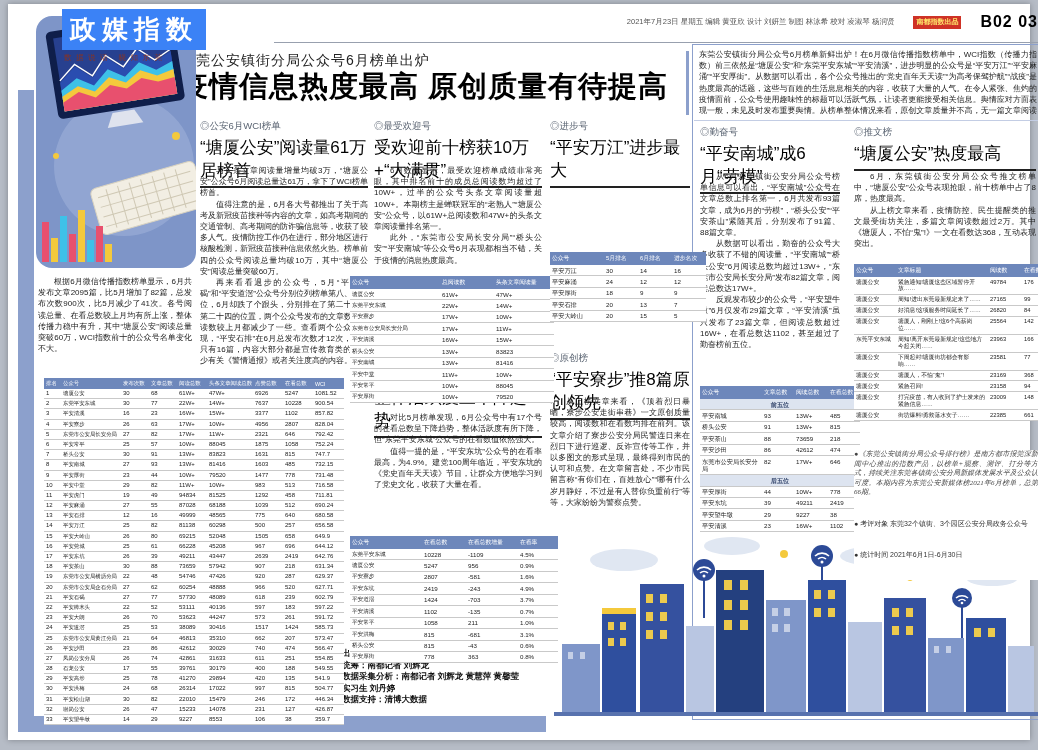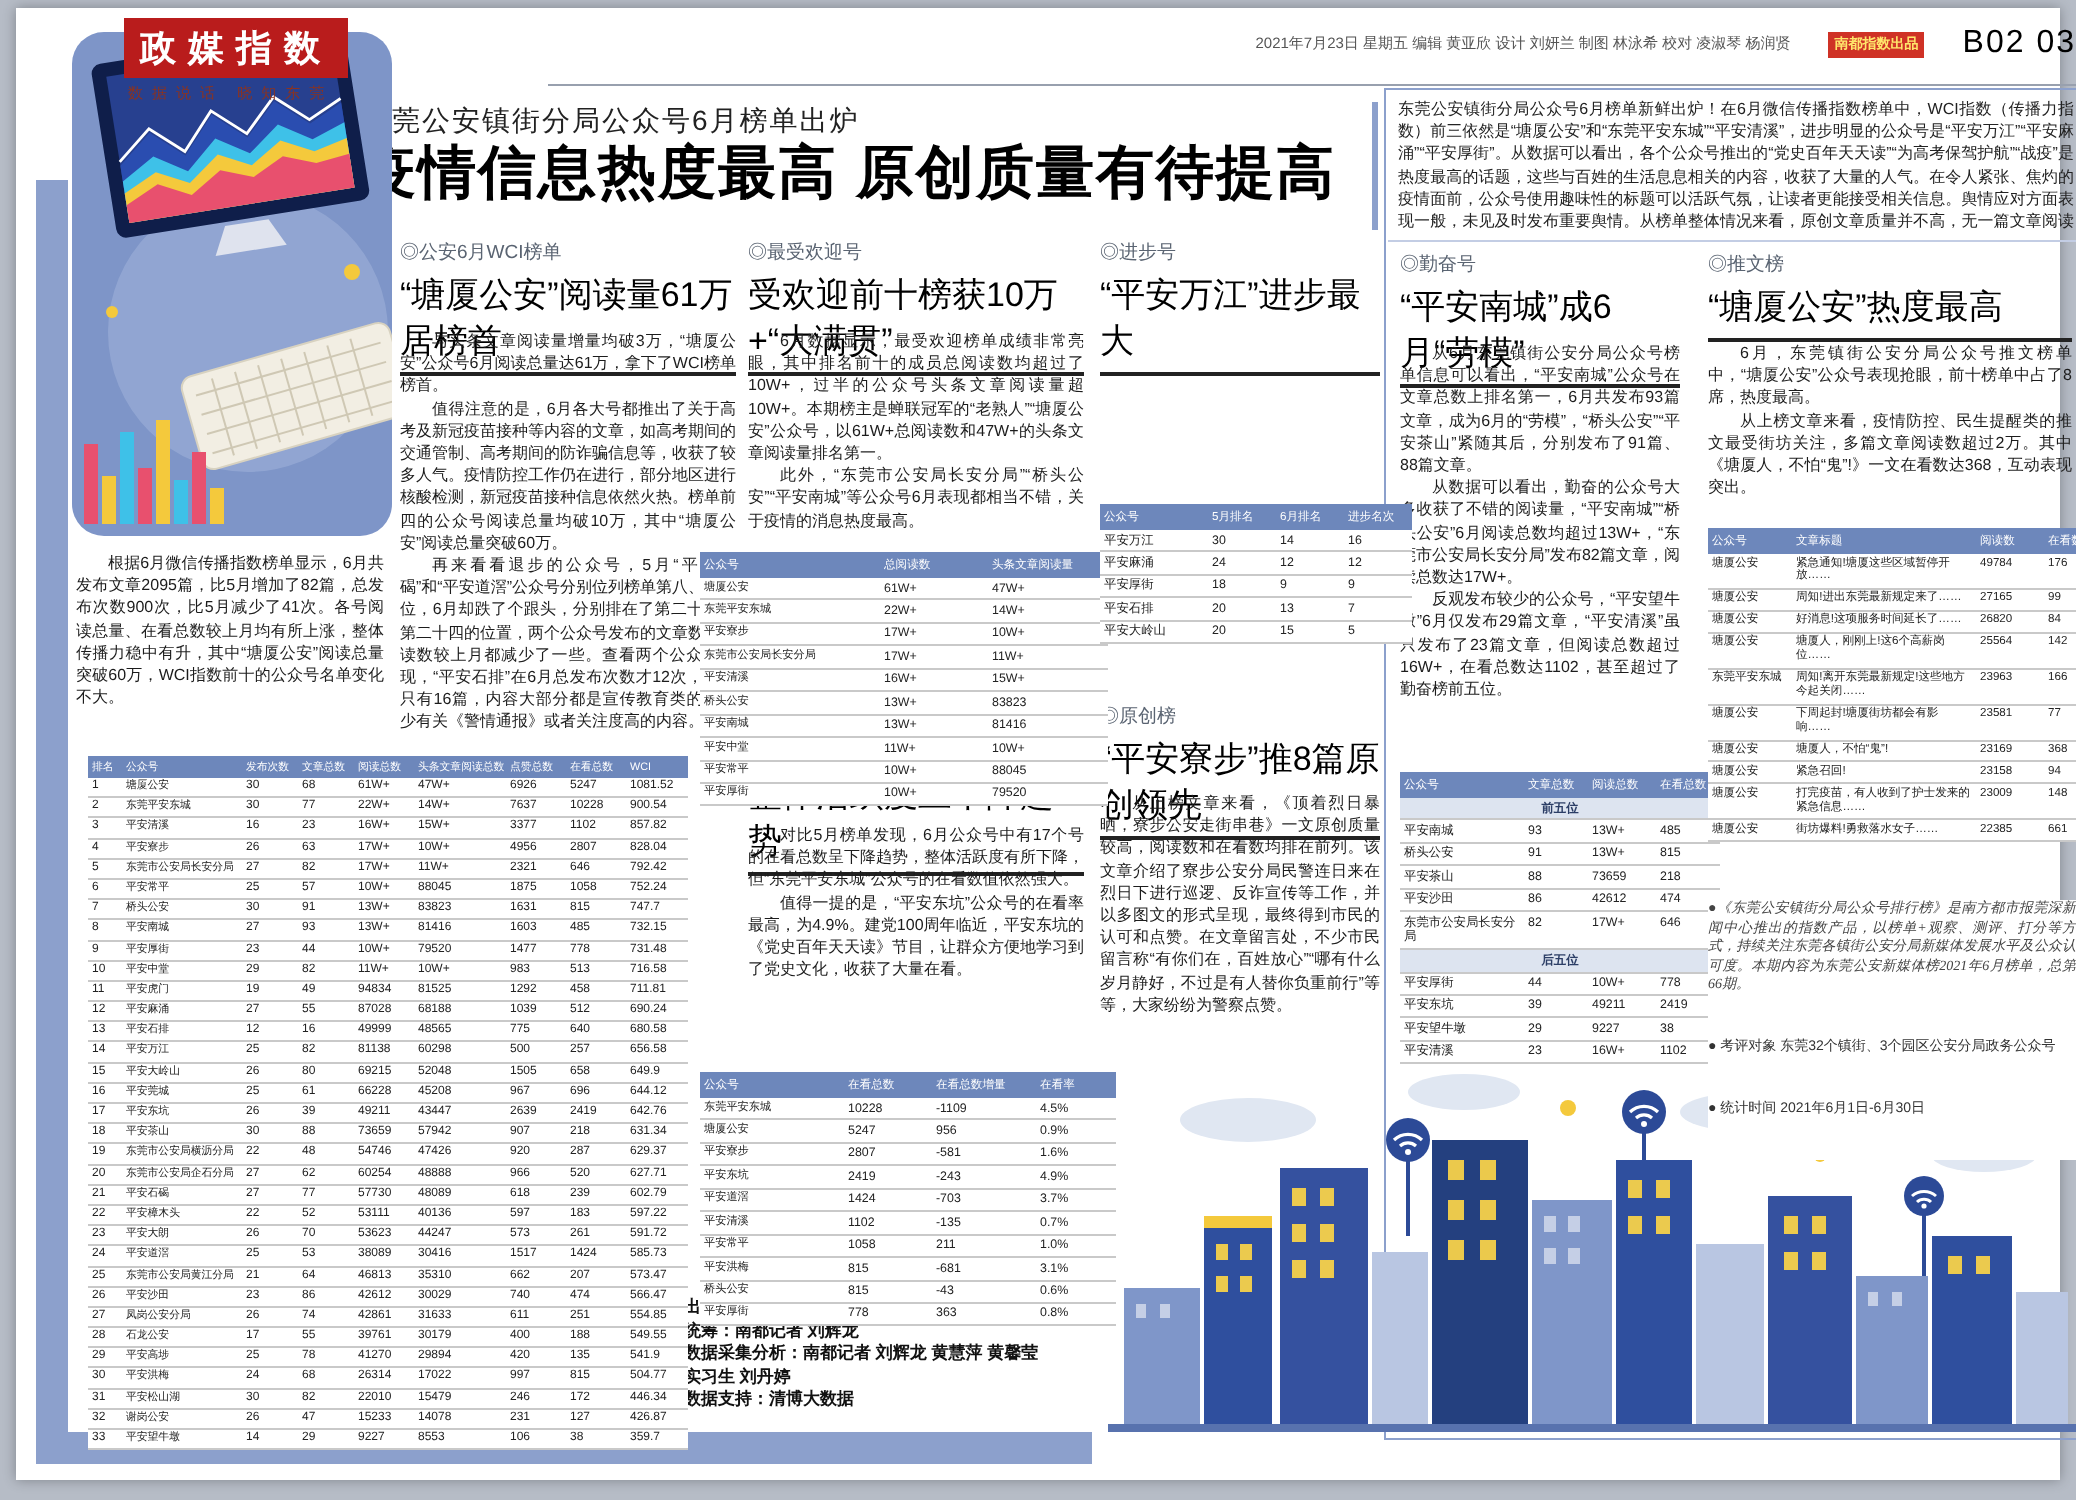--- a/index.html
+++ b/index.html
@@ -2,29 +2,29 @@
 <html><head>
 <meta charset="utf-8">
 <style>
   html,body{margin:0;padding:0}
   body{width:1038px;height:750px;background:#b6bcc6;position:relative;overflow:hidden;
        font-family:"Liberation Sans",sans-serif}
   .page{position:absolute;left:8px;top:4px;width:1022px;height:736px;background:#fff;
         box-shadow:0 0 6px rgba(0,0,0,.3)}
   
   .masthead{position:absolute;left:54px;top:5px;z-index:3}
-  .logo{display:inline-block;background:#b91c1c;color:#fff;font-size:18px;font-weight:bold;
+  .logo{display:inline-block;background:#3b82f6;color:#fff;font-size:26px;font-weight:bold;
         padding:3px 8px;letter-spacing:6px}
   .masthead-sub{margin-top:3px;font-size:7.5px;color:#8a3322;letter-spacing:4.5px;padding-left:2px;font-weight:normal}
   .top-rule{position:absolute;left:266px;top:38px;width:764px;border-top:1px solid #98a0ae}
   .dateline{position:absolute;top:9px;left:420px;width:610px;display:flex;justify-content:flex-end;
             align-items:center;gap:19px}
   .date-text{font-size:7.5px;color:#555}
   .badge{background:#cf3226;color:#ffe66b;font-size:7px;padding:1.5px 3px;font-weight:bold}
-  .page-no{font-size:16px;font-weight:normal;color:#000;letter-spacing:1px}
+  .page-no{font-size:16px;font-weight:bold;color:#000;letter-spacing:1px}
   
   .bar-left{position:absolute;left:10px;top:86px;width:16px;height:626px;background:#8ca0cc}
   .bar-bottom{position:absolute;left:10px;top:712px;width:528px;height:16px;background:#8ca0cc}
   .right-frame{position:absolute;left:684px;top:40px;width:348px;height:674px;border:1.5px solid #8ca0cc}
   .frame-div{position:absolute;left:686px;top:116px;width:344px;border-top:1px solid #c3cde4}
   .headline-sep{position:absolute;left:678px;top:47px;width:3px;height:64px;background:#8ca0cc}
   
   .kicker{position:absolute;left:173px;top:48px;font-size:14px;color:#222;letter-spacing:1px}
   .headline{position:absolute;left:171px;top:63px;font-size:29px;font-weight:bold;color:#000;
             letter-spacing:1px;white-space:nowrap}

